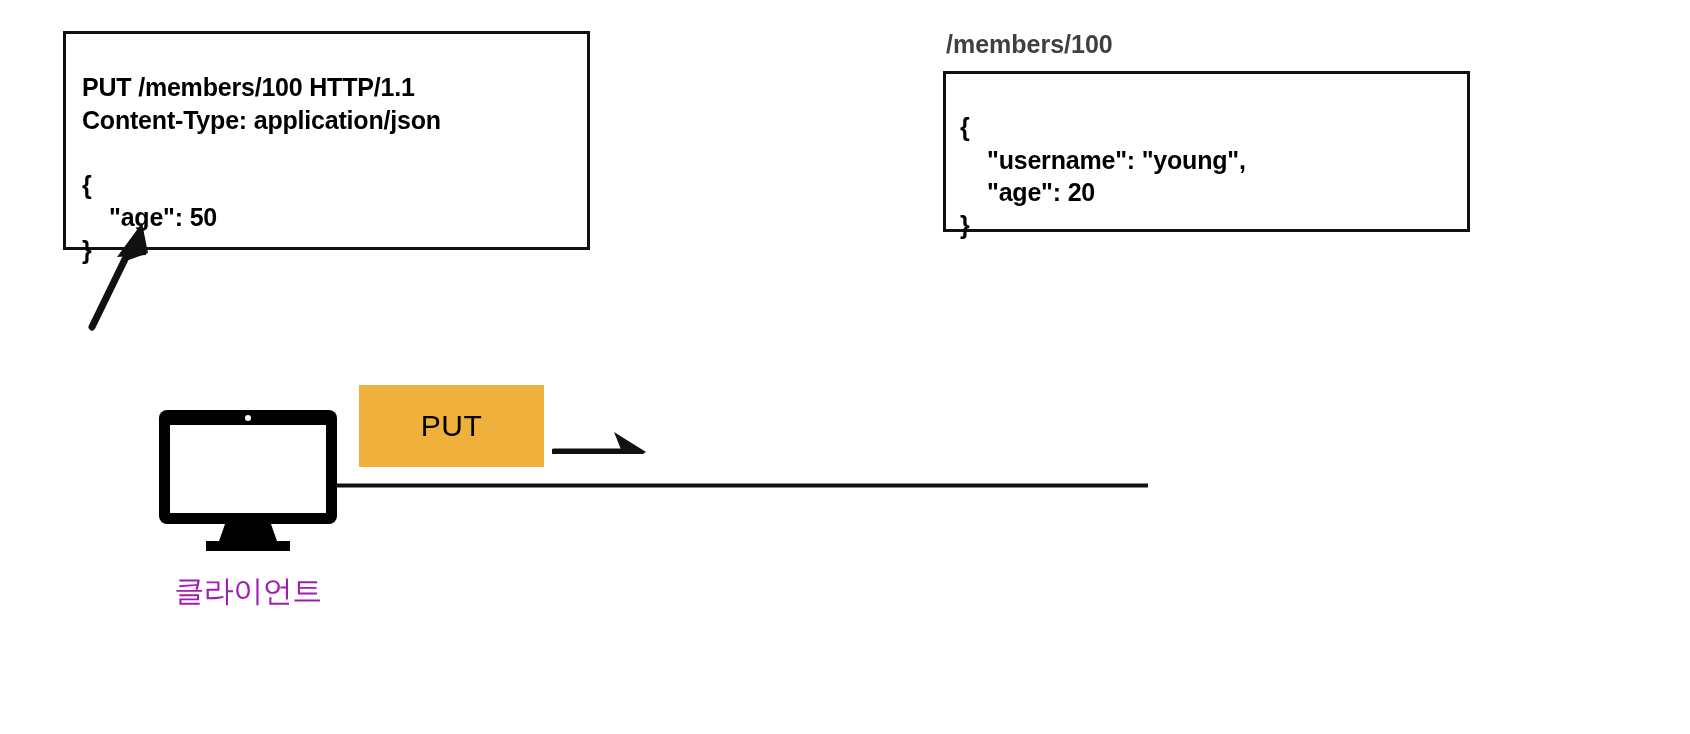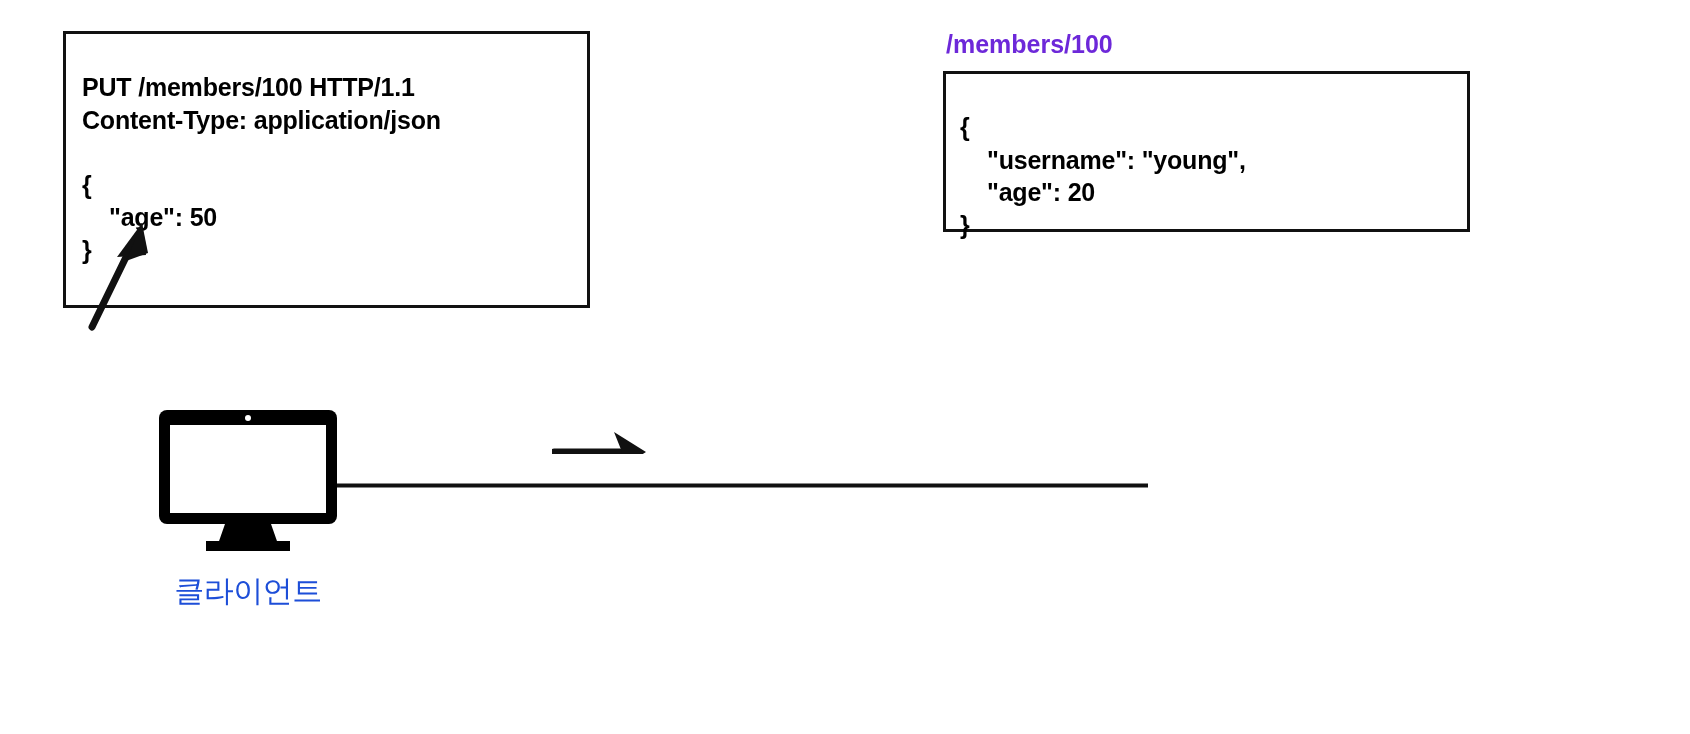--- a/index.html
+++ b/index.html
@@ -29,33 +29,33 @@
     position: absolute;
     font-family: "Liberation Sans", sans-serif;
     font-weight: bold;
     color: #000000;
     white-space: pre;
     line-height: 1.30;
     font-size: 25px;
     letter-spacing: -0.2px;
   }
 
-  #request-box { left: 63px;  top: 31px; width: 527px; height: 277px; }
+  #request-box { left: 63px;  top: 31px; width: 527px; height: 219px; }
   #request-text { left: 16px; top: 12px; }
 
   #response-box { left: 943px; top: 71px; width: 527px; height: 161px; }
   #response-text { left: 14px; top: 12px; }
 
   #response-path-label {
     position: absolute;
     left: 946px;
     top: 30px;
     font-size: 25px;
     font-weight: bold;
-    color: #6d28d9;
+    color: #404040;
     white-space: pre;
   }
 
   
   #callout-label {
     position: absolute;
     left: 14px;
     top: 330px;
     font-size: 31px;
     font-weight: bold;
@@ -115,21 +115,21 @@
     text-align: center;
   }
   #client-node { left: 133px; top: 408px; }
   #server-node { left: 1118px; top: 405px; }
 
   .monitor-svg { display: block; margin: 0 auto; }
 
   .node-label {
     margin-top: 18px;
     font-size: 30px;
-    color: #1d4ed8;
+    color: #a21caf;
     font-family: "Liberation Sans", sans-serif;
     letter-spacing: -0.5px;
   }
 </style>
 </head>
 <body>
 
 <div id="canvas">
 
   <div class="sketch-box" id="request-box">
@@ -154,20 +154,23 @@
     <path d="M22,112 L58,38" stroke="#111111" stroke-width="7" stroke-linecap="round" fill="none"></path>
     <path d="M72,8 L47,42 L76,40 Z" fill="#111111"></path>
     <path d="M72,8 L56,46 L78,38 Z" fill="#111111"></path>
   </svg>
 
 
   <svg id="connector-line" viewBox="0 0 818 5" preserveAspectRatio="none">
     <line x1="0" y1="2.5" x2="818" y2="2.5" stroke="#111111" stroke-width="4"></line>
   </svg>
 
+  <div id="method-badge">
+    <span id="method-badge-label">PUT</span>
+  </div>
 
   <svg id="flow-arrow" viewBox="0 0 96 54">
     <line x1="2" y1="52" x2="68" y2="52" stroke="#111111" stroke-width="7" stroke-linecap="round"></line>
     <path d="M62,32 L94,52 L62,72 L70,52 Z" fill="#111111"></path>
   </svg>
 
   <div class="node" id="client-node">
     <svg class="monitor-svg" width="182" height="145" viewBox="0 0 182 145">
       <rect x="2" y="2" width="178" height="114" rx="8" ry="8" fill="#000000"></rect>
       <rect x="13" y="17" width="156" height="88" fill="#ffffff"></rect>

